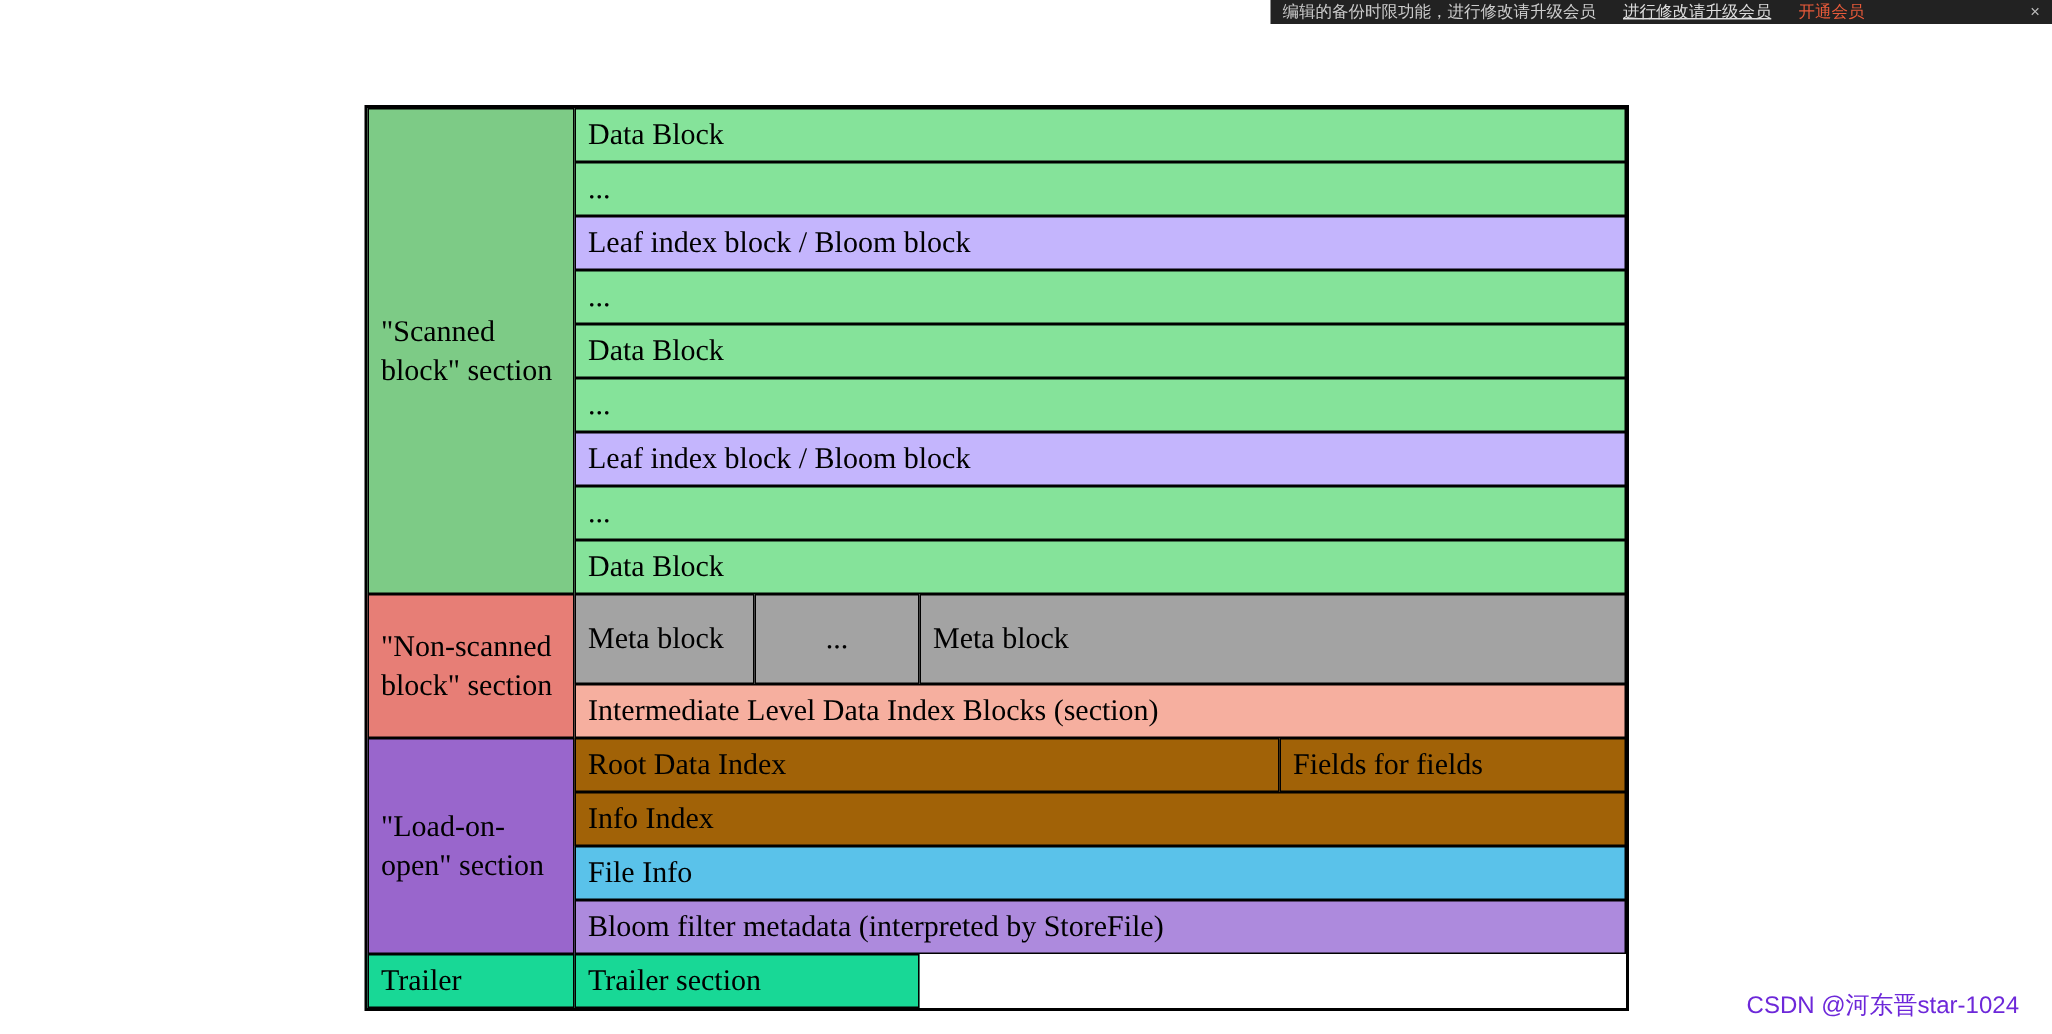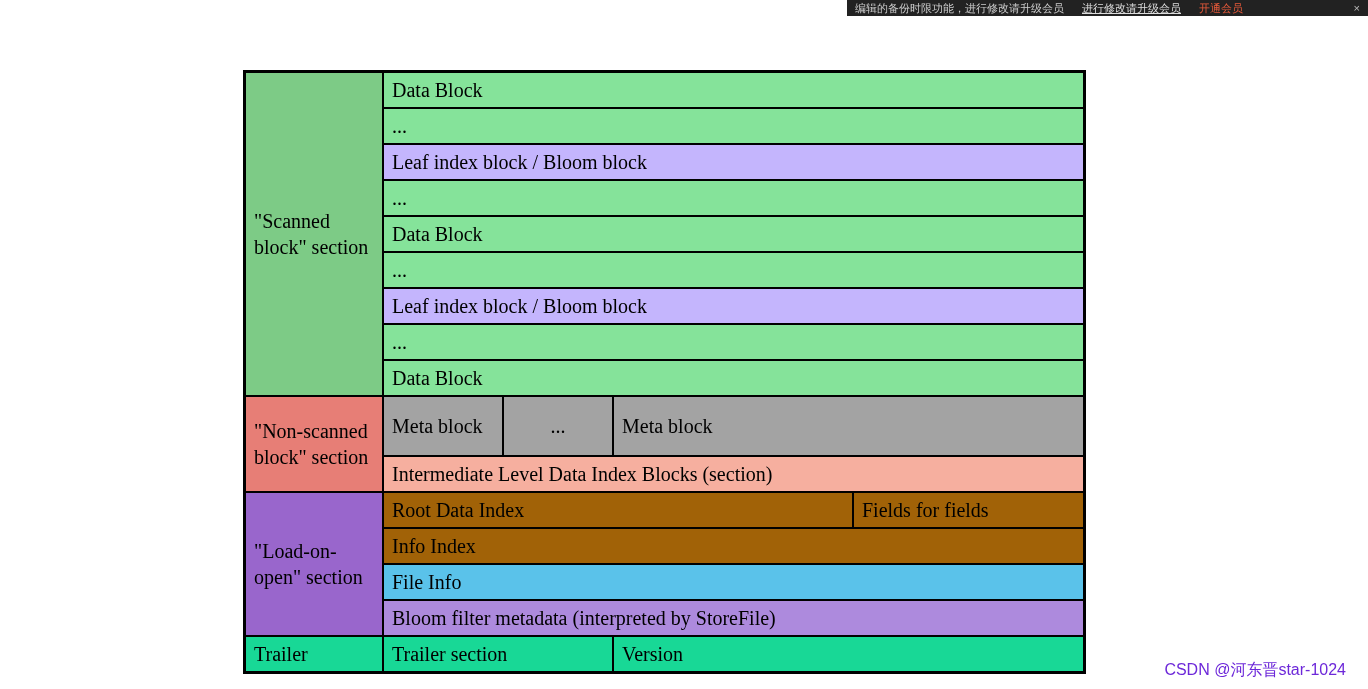--- a/index.html
+++ b/index.html
@@ -105,20 +105,19 @@
           <div class="hcell v3" style="flex:1">Bloom filter metadata (interpreted by StoreFile)</div>
         </div>
     </div>
   </div>
 
   <div class="row">
     <div class="cell lead teal" style="padding-top:2px;padding-bottom:2px">Trailer</div>
     <div class="body">
       <div class="hrow">
         <div class="hcell teal" style="flex:0 0 230px">Trailer section</div>
-        <div class="hcell teal" style="flex:1">Version</div>
       </div>
     </div>
   </div>
 
 </div>
 
 <div class="watermark">CSDN @河东晋star-1024</div>
 
 </body></html>

